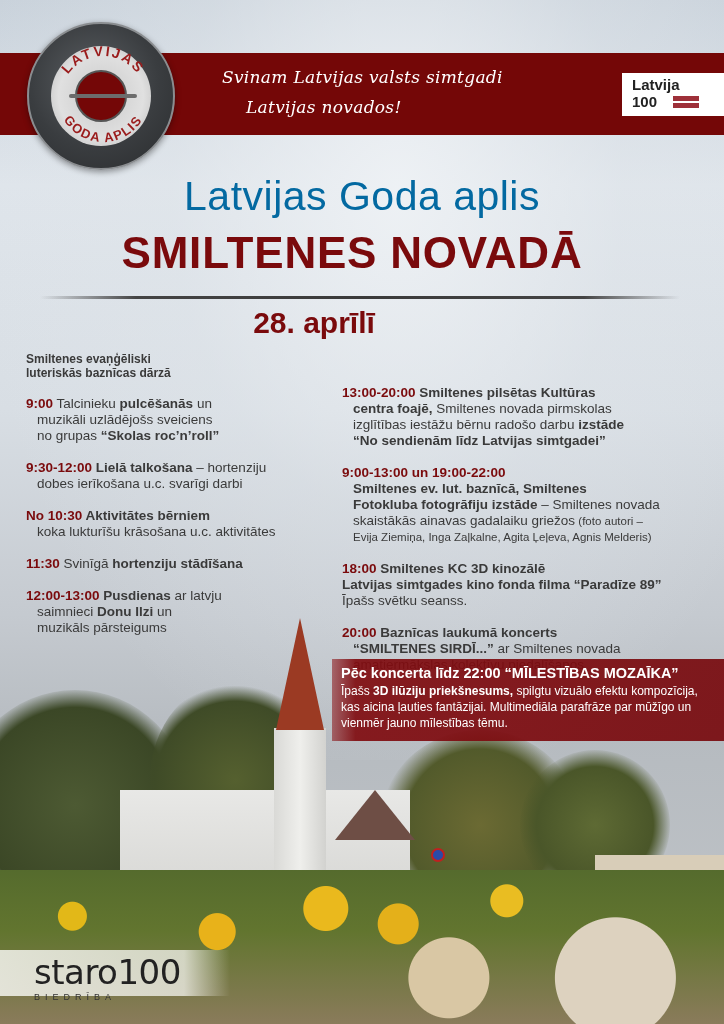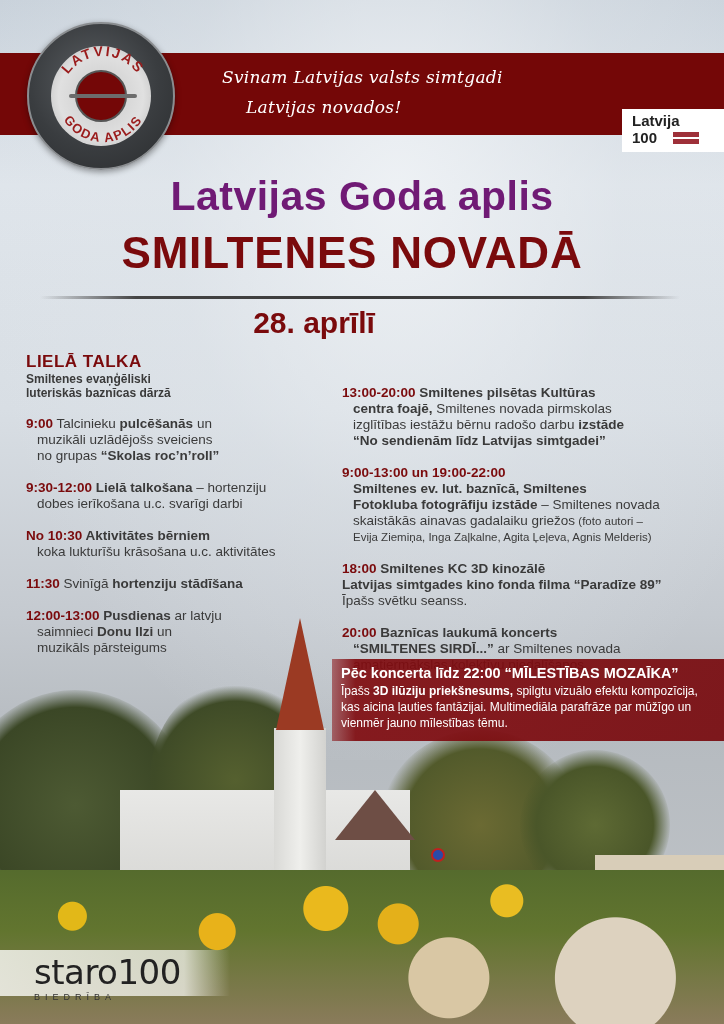--- a/index.html
+++ b/index.html
@@ -24,21 +24,21 @@
   }
   .slogan {
     position: absolute; left: 222px; top: 62px; width: 360px;
     color: #fff; font-family: "DejaVu Serif", serif; font-style: italic;
     font-size: 17px; line-height: 30px; letter-spacing: 0.3px;
   }
   .slogan div:nth-child(2) { padding-left: 24px; }
 
   .lv100 {
     position: absolute; left: 622px; top: 73px; width: 102px; height: 43px;
-    background: #fff; padding: 4px 0 0 10px; margin-top: 36px;
+    background: #fff; padding: 4px 0 0 10px;
   }
   .lv100 .word { font-weight: bold; font-size: 15px; color: #222; line-height: 16px; }
   .lv100 .row { display: flex; align-items: center; gap: 16px; margin-top: 1px; }
   .lv100 .num { font-weight: bold; font-size: 15px; color: #222; line-height: 16px; }
   .lv100 .flag { width: 26px; height: 13px; display: flex; flex-direction: column; }
   .lv100 .flag span { display: block; }
   .lv100 .flag .r1 { height: 5px; background: #9e3039; }
   .lv100 .flag .w { height: 2px; background: #fff; }
   .lv100 .flag .r2 { height: 5px; background: #9e3039; }
 
@@ -60,21 +60,21 @@
   }
   .emblem .pin {
     position: absolute; left: 40px; top: 70px; width: 68px; height: 4px; background: #6c6c6c;
     border-radius: 2px;
   }
   .emblem svg { position: absolute; left: 0; top: 0; }
 
   
   .title1 {
     position: absolute; left: 0; top: 173px; width: 724px; text-align: center;
-    color: #701a75; font-weight: bold; font-size: 41px; letter-spacing: 0.5px;
+    color: #0369a1; font-weight: normal; font-size: 41px; letter-spacing: 0.5px;
   }
   .title2 {
     position: absolute; left: 0; top: 228px; width: 704px; text-align: center;
     color: #7a0a0c; font-weight: bold; font-size: 44px; letter-spacing: 0.8px;
   }
   .divider {
     position: absolute; left: 40px; top: 296px; width: 640px; height: 3px;
     background: linear-gradient(90deg, rgba(60,60,60,0) 0%, #444 15%, #3a3a3a 50%, #444 85%, rgba(60,60,60,0) 100%);
   }
   .date {
@@ -204,21 +204,20 @@
       </span>
     </div>
   </div>
 
   <div class="title1">Latvijas Goda aplis</div>
   <div class="title2">SMILTENES NOVADĀ</div>
   <div class="divider"></div>
   <div class="date">28. aprīlī</div>
 
   <div class="col left-col">
-    <div class="talka-title">LIELĀ TALKA</div>
     <div class="talka-place">Smiltenes evaņģēliski</div>
     <div class="talka-place">luteriskās baznīcas dārzā</div>
 
     <div class="item first">
       <div>
         <span class="time">9:00</span><span> Talcinieku </span><b>pulcēšanās</b><span> un</span>
       </div>
       <div class="indent">muzikāli uzlādējošs sveiciens</div>
       <div class="indent"><span>no grupas </span><b>“Skolas roc’n’roll”</b></div>
     </div>

